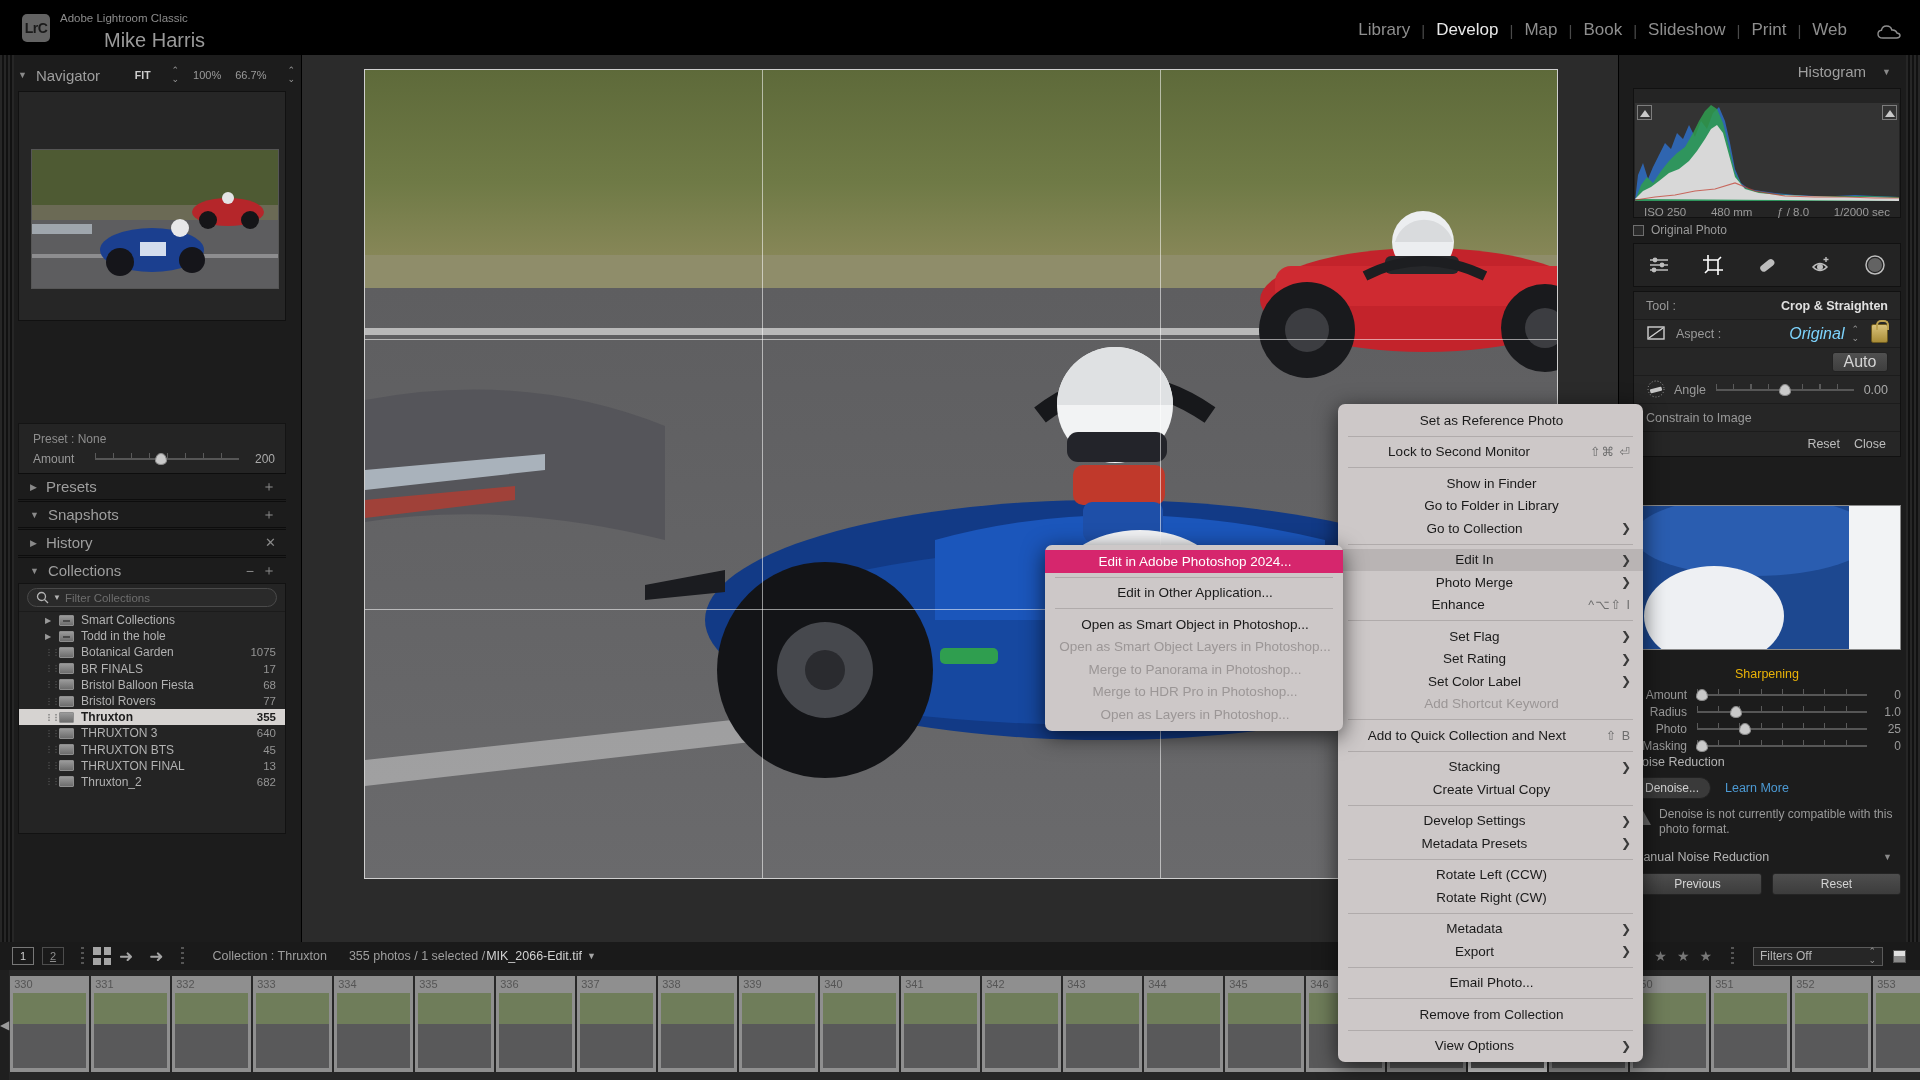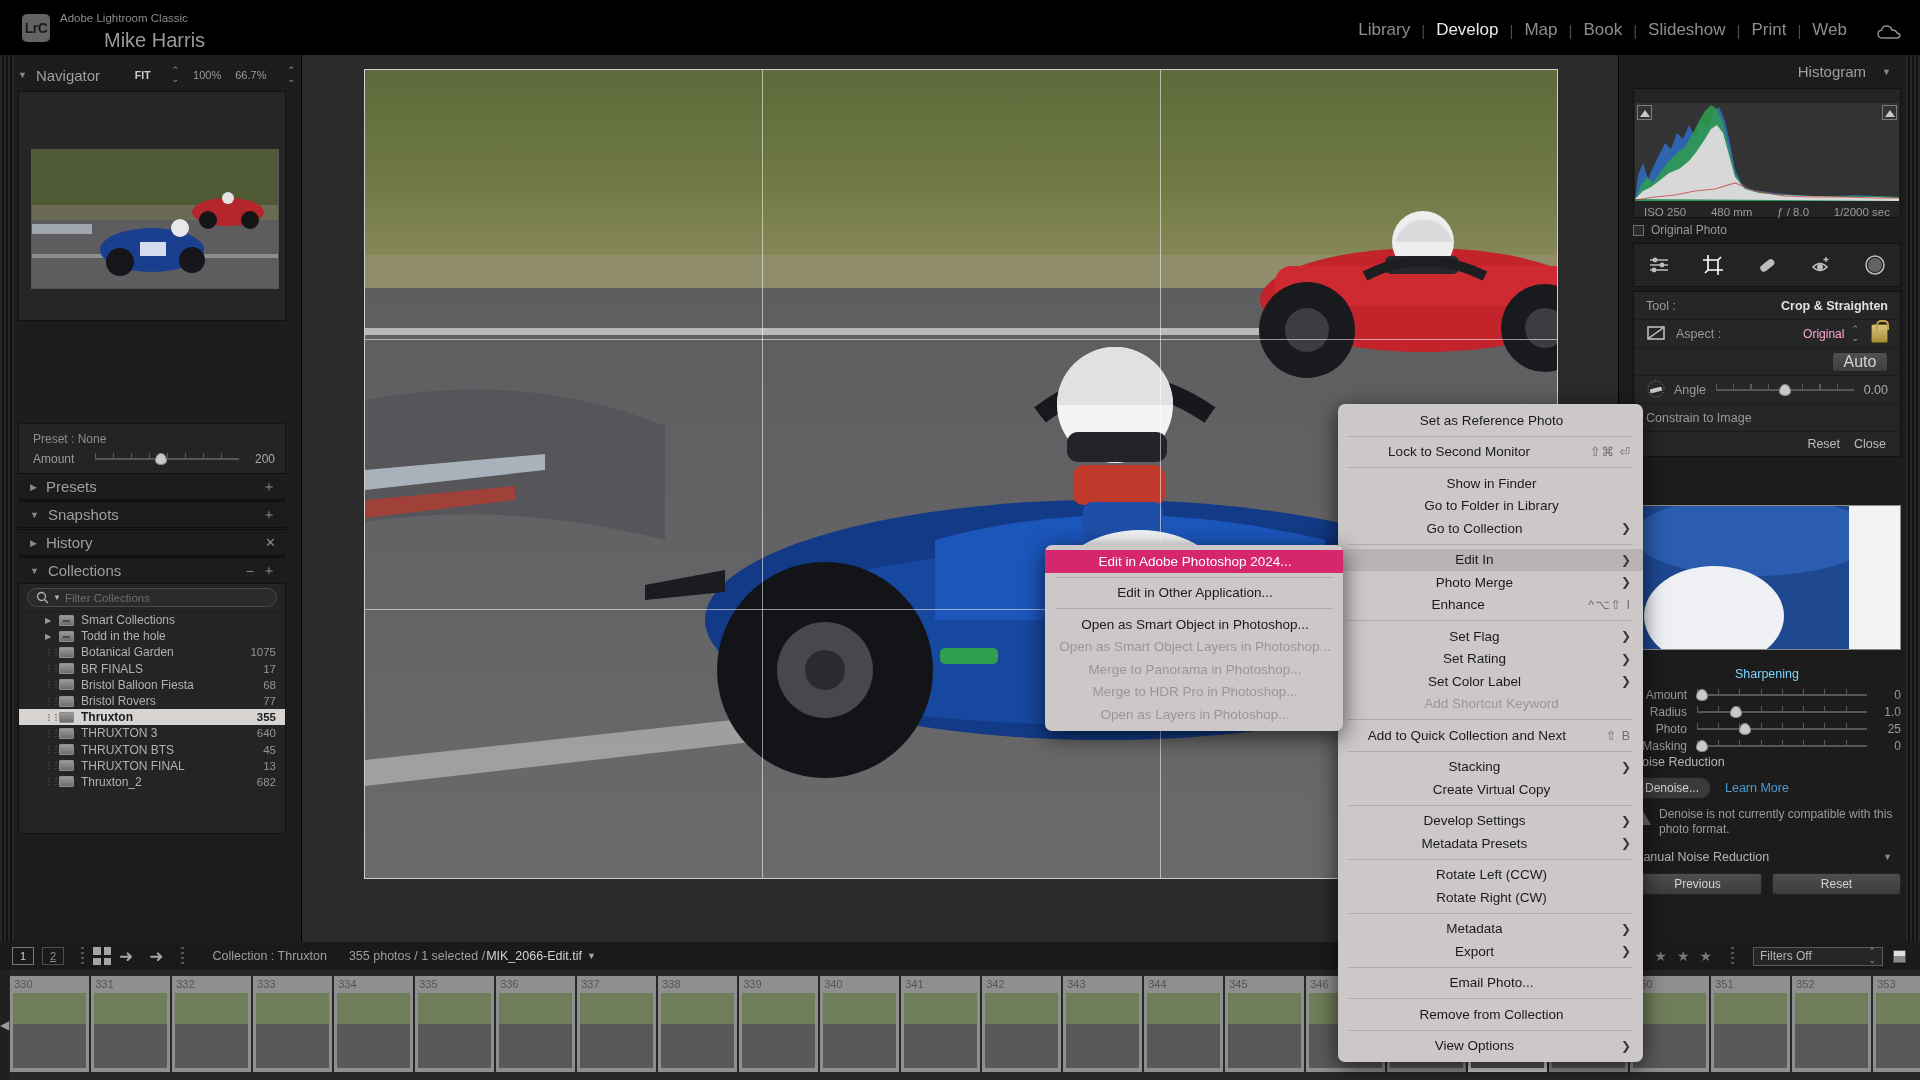--- a/index.html
+++ b/index.html
@@ -123,35 +123,35 @@
 
   .toolstrip { position:absolute; left:14px; top:188px; width:268px; height:44px;
                background:#232323; border:1px solid #111;
                display:flex; align-items:center; justify-content:center; gap:32px; }
   .tool-ic { width:22px; height:22px; cursor:pointer; }
 
   .tool-panel { position:absolute; left:14px; top:236px; width:268px; background:#262626; border:1px solid #111; }
   .tp-row { display:flex; align-items:center; height:28px; padding:0 12px; border-bottom:1px solid #1c1c1c; }
   .tp-lbl { font-size:12.5px; color:#9a9a9a; }
   .tp-val { margin-left:auto; font-size:12.5px; color:#e0e0e0; font-weight:bold; }
-  .aspect-val { margin-left:auto; font-size:12px; color:#f9a8d4; }
+  .aspect-val { margin-left:auto; font-size:16px; color:#7dd3fc;font-style:italic; }
   .lock { width:17px; height:19px; margin-left:12px; border-radius:2px;
           background:linear-gradient(#d9c27a,#a98d38); border:1px solid #6d5a1f; position:relative; }
   .lock::before { content:""; position:absolute; left:4px; top:-5px; width:9px; height:8px;
                   border:2px solid #bda251; border-bottom:none; border-radius:5px 5px 0 0; }
   .autobtn { margin-left:auto; width:56px; height:20px; border-radius:3px;
              background:linear-gradient(#505050,#3e3e3e); border:1px solid #222; color:#d4d4d4;
              font-size:16px; display:flex; align-items:center; justify-content:center; cursor:pointer; }
   .angle-slider { flex:1; margin:0 10px; }
   .reset-close { display:flex; justify-content:flex-end; gap:14px; padding:5px 14px; font-size:12.5px; color:#bdbdbd; }
 
   .detail-img { position:absolute; left:14px; top:450px; width:268px; height:145px;
                 border:1px solid #8a8a8a; overflow:hidden; background:#244; }
   .sharp-panel { position:absolute; left:14px; top:612px; width:268px; }
-  .sp-title { text-align:center; font-size:12.5px; color:#7dd3fc; margin-bottom:5px; }
+  .sp-title { text-align:center; font-size:12.5px; color:#eab308; margin-bottom:5px; }
   .sp-row { display:flex; align-items:center; height:17px; }
   .sp-lbl { width:64px; text-align:right; font-size:12px; color:#9a9a9a; padding-right:10px; }
   .sp-val { width:34px; text-align:right; font-size:12px; color:#9a9a9a; }
   .sp-slider { flex:1; }
 
   .nr-title { position:absolute; left:14px; top:700px; font-size:12.5px; color:#b4b4b4; }
   .denoise-row { position:absolute; left:14px; top:722px; display:flex; align-items:center; gap:14px; }
   .denoise-btn { width:78px; height:22px; border-radius:11px; background:#3a3a3a; border:1px solid #222;
                  color:#d0d0d0; font-size:12px; display:flex; align-items:center; justify-content:center; }
   .learn { font-size:12.5px; color:#4c9ad4; cursor:pointer; }

